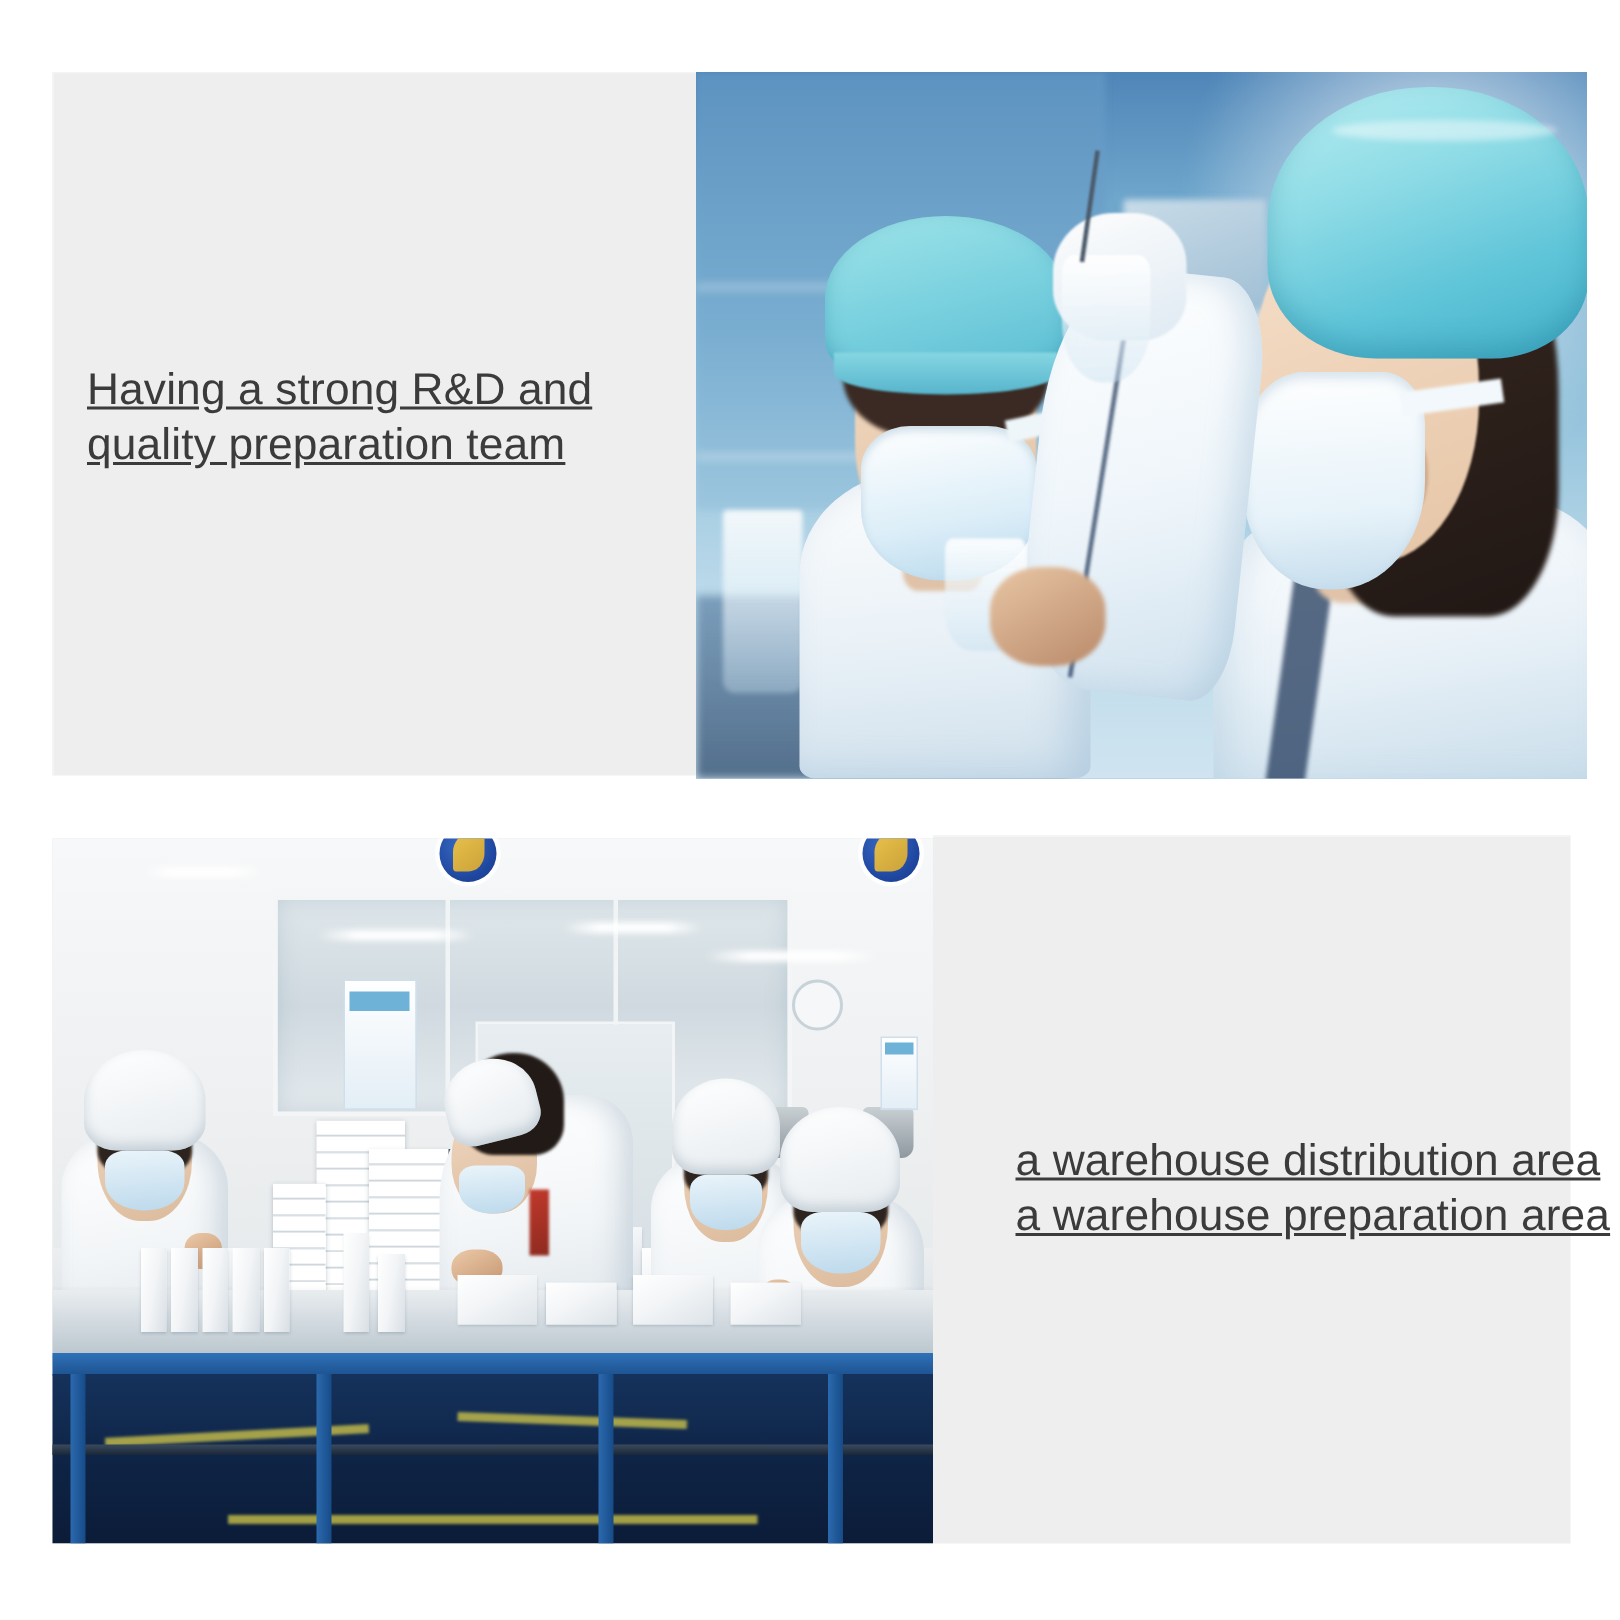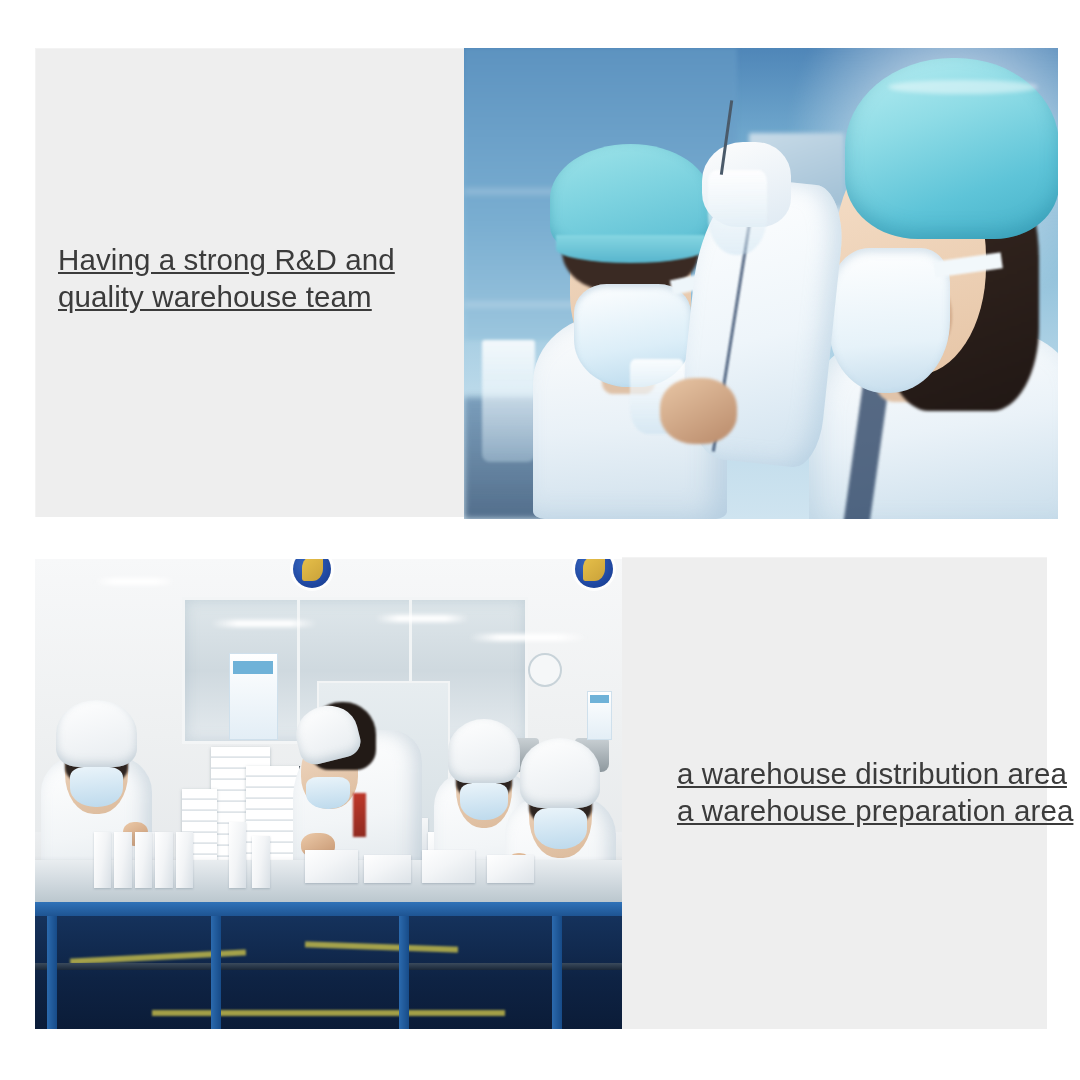--- a/index.html
+++ b/index.html
@@ -476,21 +476,21 @@
 </head>
 <body>
 
 <div class="page">
 
   <div class="block-top">
 
     <div class="panel-gray-top">
       <div class="caption-top">
         <span class="cap-line">Having a strong R&amp;D and</span>
-        <span class="cap-line">quality warehouse team</span>
+        <span class="cap-line">quality preparation team</span>
       </div>
     </div>
 
     <div class="photo-top">
       <div class="lab">
         <div class="lab-wallpanel"></div>
         <div class="lab-wall-line" style="top:30%;"></div>
         <div class="lab-wall-line" style="top:54%;"></div>
         <div class="lab-glow"></div>
         <div class="lab-cabinet"></div>

